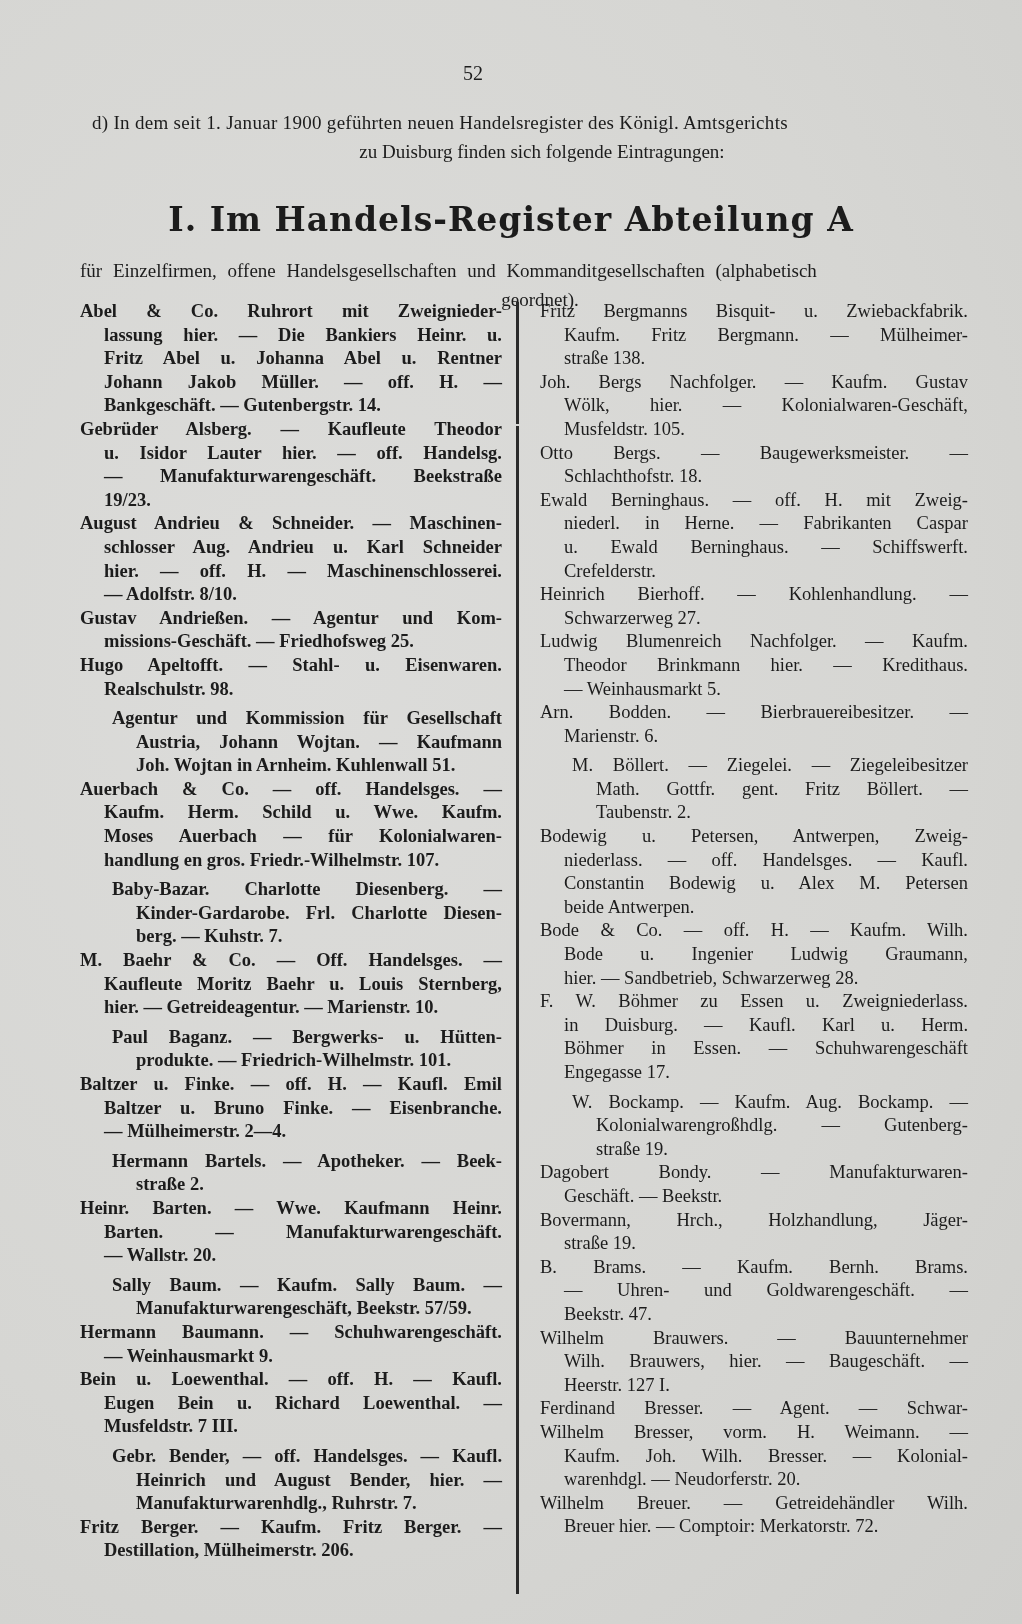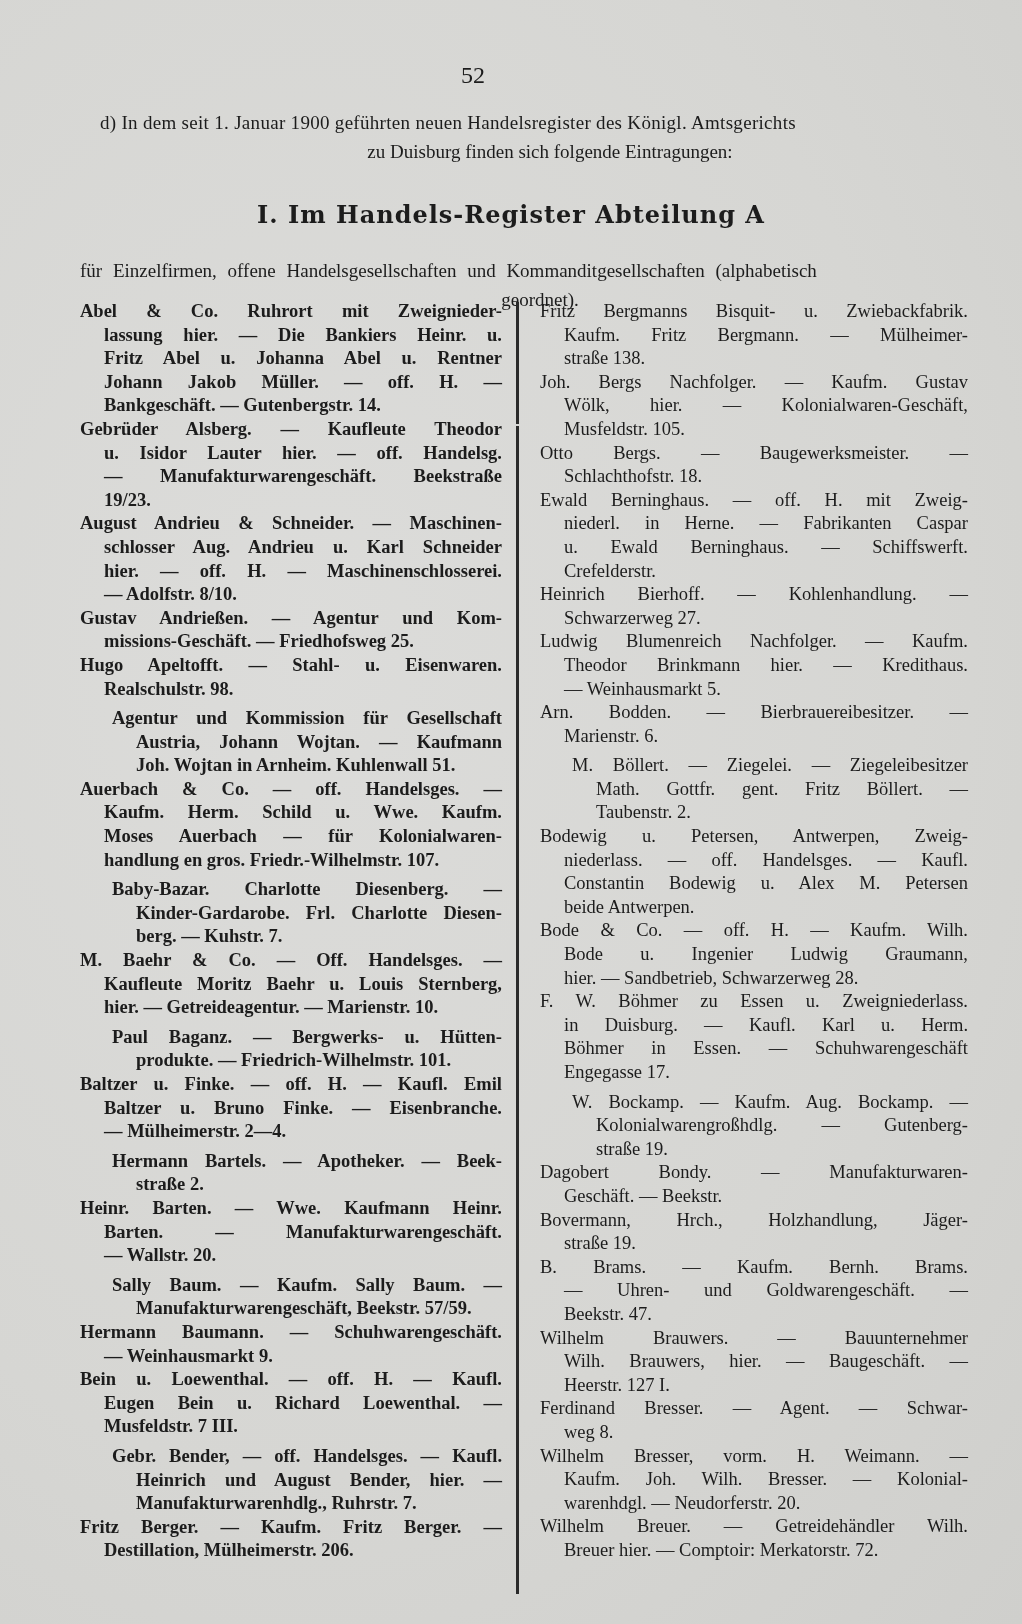--- a/index.html
+++ b/index.html
@@ -6,31 +6,31 @@
   body {
     width: 1022px; height: 1624px;
     background: #d9d9d6;
     background-image: radial-gradient(ellipse at 30% 40%, #dcdcda 0%, #d6d6d3 60%, #cfcfcc 100%);
     color: #1c1c1c;
     font-family: "DejaVu Serif", "Liberation Serif", serif;
     position: relative; overflow: hidden;
   }
   .page-number {
     position: absolute; top: 62px; left: 0; width: 946px;
-    text-align: center; font-size: 24px; font-family: "Liberation Serif", serif;
+    text-align: center; font-size: 20px; font-family: "Liberation Serif", serif;
   }
   .intro {
-    position: absolute; top: 108px; left: 100px; width: 900px;
+    position: absolute; top: 108px; left: 92px; width: 900px;
     font-size: 19px; line-height: 29px; font-family: "Liberation Serif", serif;
   }
   .intro .l1 { white-space: nowrap; letter-spacing: 0.3px; }
   .intro .l2 { text-align: center; }
   .section-title {
     position: absolute; top: 200px; left: 0; width: 1022px;
-    text-align: center; font-size: 24px; font-weight: bold;
+    text-align: center; font-size: 33px; font-weight: bold;
     font-family: "DejaVu Serif", serif; letter-spacing: 1px;
   }
   .subtitle {
     position: absolute; top: 256px; left: 80px; width: 920px;
     font-size: 19px; line-height: 29px; font-family: "Liberation Serif", serif;
   }
   .subtitle .l1 { white-space: nowrap; word-spacing: 6px; }
   .subtitle .l2 { text-align: center; }
   .col {
     position: absolute; top: 300px;
@@ -234,21 +234,20 @@
       <span class="line cont">— Uhren- und Goldwarengeschäft. —</span>
       <span class="line cont last">Beekstr. 47.</span>
     </div>
     <div class="entry">
       <span class="line first">Wilhelm Brauwers. — Bauunternehmer</span>
       <span class="line cont">Wilh. Brauwers, hier. — Baugeschäft. —</span>
       <span class="line cont last">Heerstr. 127 I.</span>
     </div>
     <div class="entry">
       <span class="line first">Ferdinand Bresser. — Agent. — Schwar-</span>
-      <span class="line cont last">weg 8.</span>
     </div>
     <div class="entry">
       <span class="line first">Wilhelm Bresser, vorm. H. Weimann. —</span>
       <span class="line cont">Kaufm. Joh. Wilh. Bresser. — Kolonial-</span>
       <span class="line cont last">warenhdgl. — Neudorferstr. 20.</span>
     </div>
     <div class="entry">
       <span class="line first">Wilhelm Breuer. — Getreidehändler Wilh.</span>
       <span class="line cont last">Breuer hier. — Comptoir: Merkatorstr. 72.</span>
     </div>

